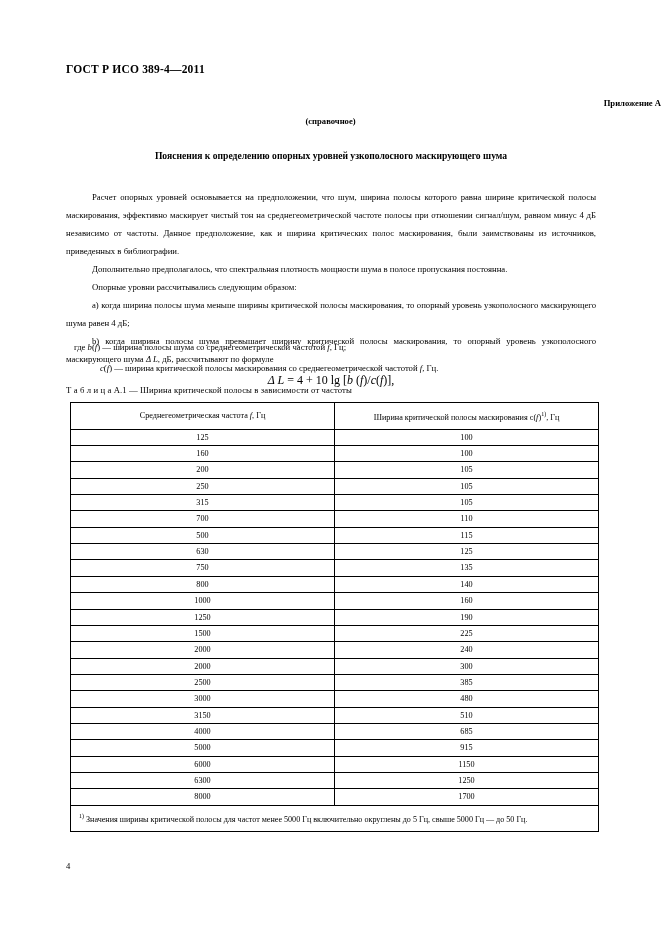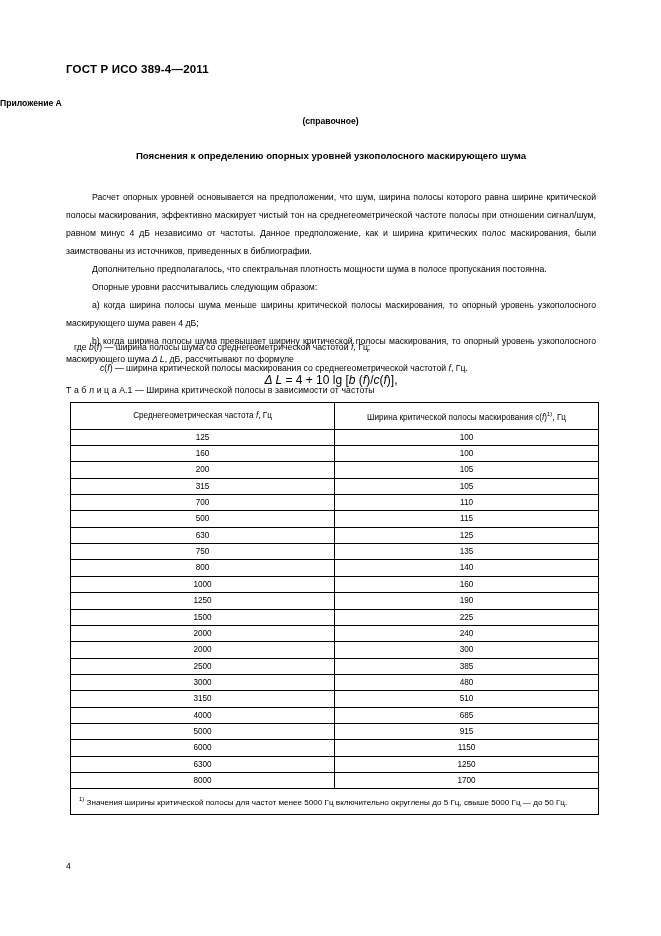--- a/index.html
+++ b/index.html
@@ -14,34 +14,35 @@
     font-family: "Liberation Sans", sans-serif;
     color: #000000;
     overflow: hidden;
   }
   .page {
     position: absolute;
     left: 0; top: 0;
     width: 661px;
     height: 936px;
     background: #fff;
+    font-family: Liberation Serif, serif;
   }
   .doc-header {
     position: absolute;
     left: 66px;
     top: 63px;
     font-size: 11.5px;
     font-weight: bold;
     letter-spacing: 0.2px;
   }
   .annex-label {
     position: absolute;
     left: 0; right: 0;
     top: 98px;
-    text-align: left;
+    text-align: right;
     font-size: 8.6px;
     font-weight: bold;
   }
   .annex-kind {
     position: absolute;
     left: 0; right: 0;
     top: 116px;
     text-align: center;
     font-size: 8.6px;
     font-weight: bold;
@@ -183,20 +184,24 @@
           </tr>
           <tr>
             <td>160</td>
             <td>100</td>
           </tr>
           <tr>
             <td>200</td>
             <td>105</td>
           </tr>
           <tr>
+            <td>250</td>
+            <td>105</td>
+          </tr>
+          <tr>
             <td>315</td>
             <td>105</td>
           </tr>
           <tr>
             <td>700</td>
             <td>110</td>
           </tr>
           <tr>
             <td>500</td>
             <td>115</td>

